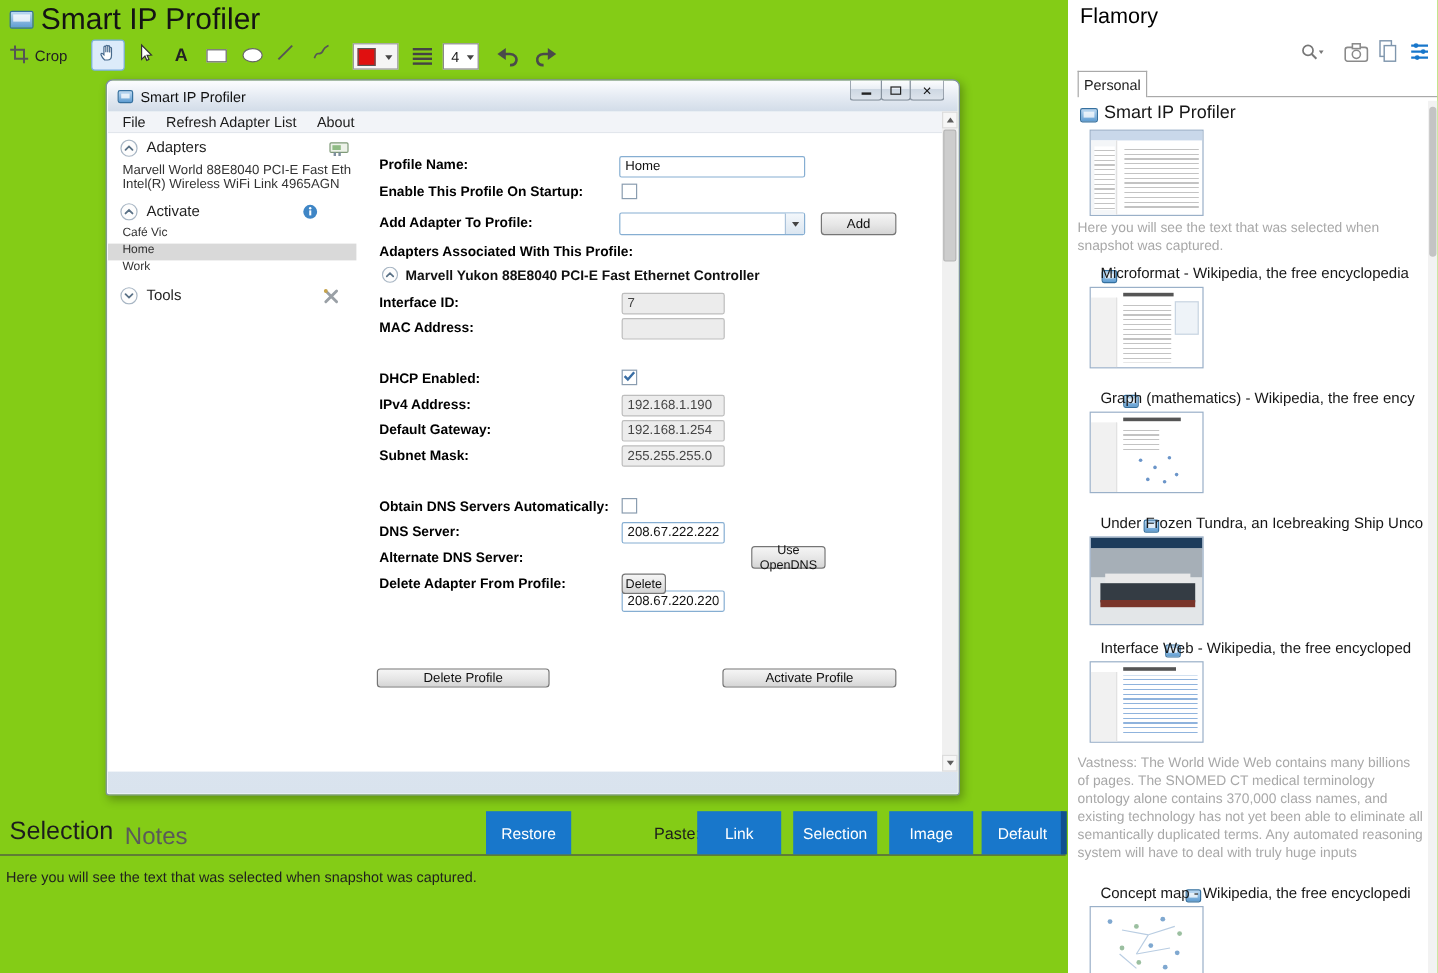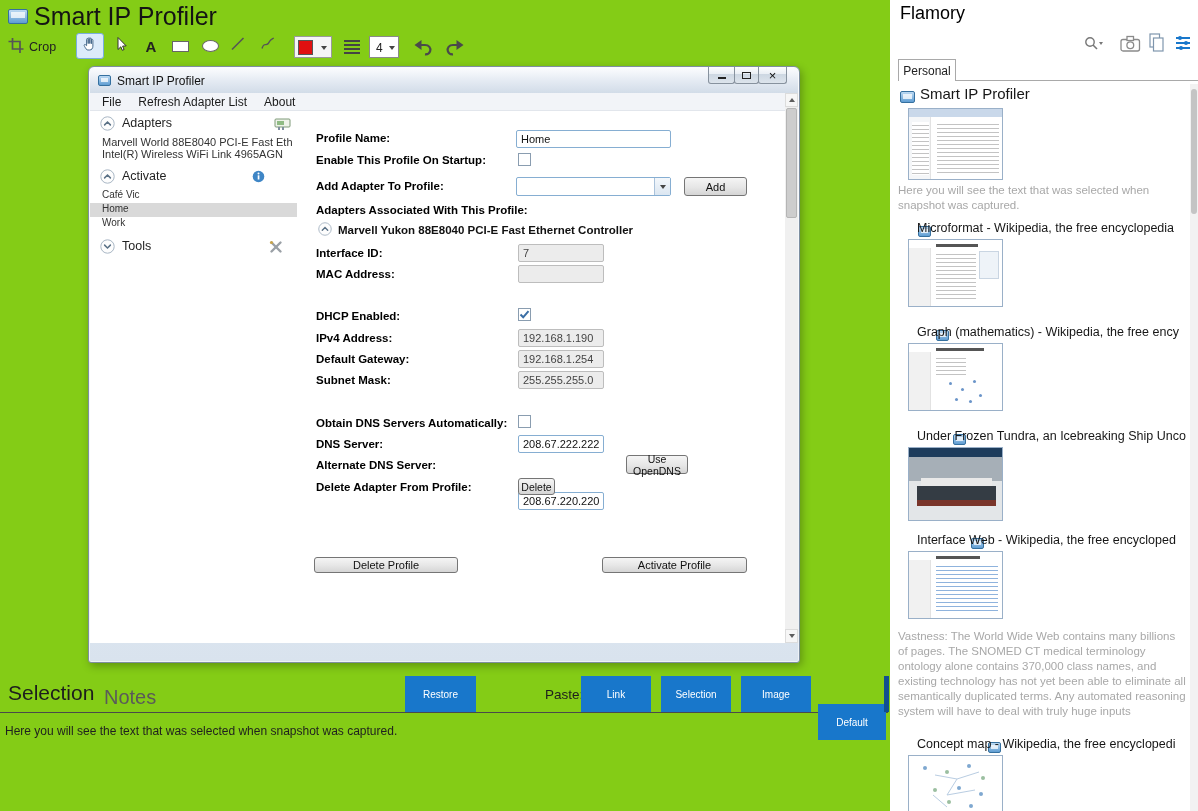--- a/index.html
+++ b/index.html
@@ -70,21 +70,21 @@
                background:linear-gradient(#f3f7fb,#dbe6f1); display:flex; align-items:center; justify-content:center; }
   .wbtn { position:absolute; border:1px solid #757575; border-radius:3px;
           background:linear-gradient(#f5f5f5,#e6e6e6 55%,#d5d5d5); font-size:11px; color:#111;
           display:flex; align-items:center; justify-content:center; font-family:inherit; }
   .cb { position:absolute; width:13px; height:13px; border:1px solid #8a9db0; background:#fff;
         display:flex; align-items:center; justify-content:center; }
 
   
   .tab-big { position:absolute; font-size:21px; color:#1d1d1d; }
   .tab-sm  { position:absolute; font-size:20px; color:#5a5a5a; }
-  .bluebtn { position:absolute; height:36px; background:#1877cb; color:#fff; font-size:10px;
+  .bluebtn { position:absolute; height:36px; background:#1877cb; color:#fff; font-size:13px;
              border:none; display:flex; align-items:center; justify-content:center; font-family:inherit; }
 
   
   .sidebar { position:absolute; left:890px; top:0; width:308px; height:811px; background:#fff; }
   .f-title { position:absolute; left:10px; top:3px; font-size:18px; color:#000; }
   .search { position:absolute; left:8px; top:32px; width:212px; height:23px; border:1px solid #b3b3b3;
             font-size:12px; padding:0 26px 0 6px; font-family:inherit; color:#333; }
   .search::placeholder { color:#9a9a9a; }
   .ptab { position:absolute; left:8px; top:59px; width:58px; height:22px; border:1px solid #a9a9a9;
           border-bottom:none; background:#fff; font-size:12px; color:#222;
@@ -367,21 +367,21 @@
 
   <div class="tab-big" style="left:8px;top:681px;">Selection</div>
   <div class="tab-sm" style="left:104px;top:686px;">Notes</div>
   <div class="abs" style="left:0;top:712px;width:888px;height:1px;background:#4a4a4a;"></div>
 
   <button class="bluebtn" style="left:405px;top:676px;width:71px;">Restore</button>
   <div class="abs" style="left:545px;top:687px;font-size:13.5px;color:#1d1d1d;">Paste:</div>
   <button class="bluebtn" style="left:581px;top:676px;width:70px;">Link</button>
   <button class="bluebtn" style="left:661px;top:676px;width:70px;">Selection</button>
   <button class="bluebtn" style="left:741px;top:676px;width:70px;">Image</button>
-  <button class="bluebtn" style="left:818px;top:676px;width:68px;margin-top:28px;">Default</button>
+  <button class="bluebtn" style="left:818px;top:676px;width:68px;">Default</button>
   <div class="abs" style="left:884px;top:676px;width:5px;height:36px;background:#11508f;"></div>
 
   <div class="abs" style="left:5px;top:724px;font-size:12px;color:#1f1f1f;width:860px;">Here you will see the text that was selected when snapshot was captured.</div>
 
   <aside class="sidebar">
     <div class="f-title">Flamory</div>
 
     <span class="abs" style="left:194px;top:36px;">
       <svg width="20" height="16" viewBox="0 0 20 16">
           <circle cx="6" cy="6" r="4.2" fill="none" stroke="#777" stroke-width="1.4"></circle>

